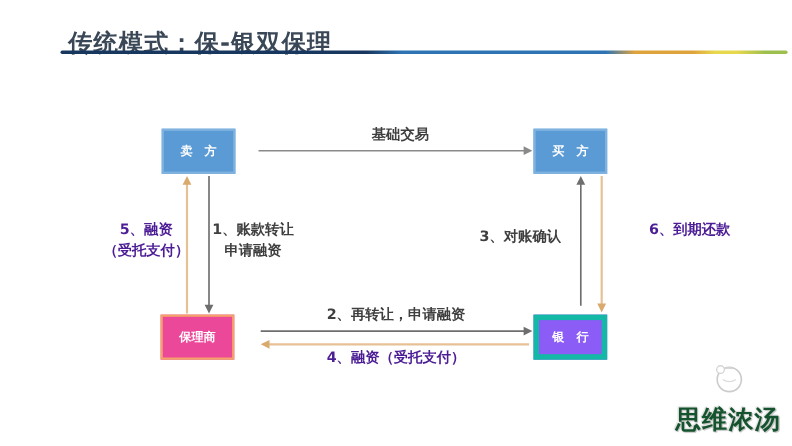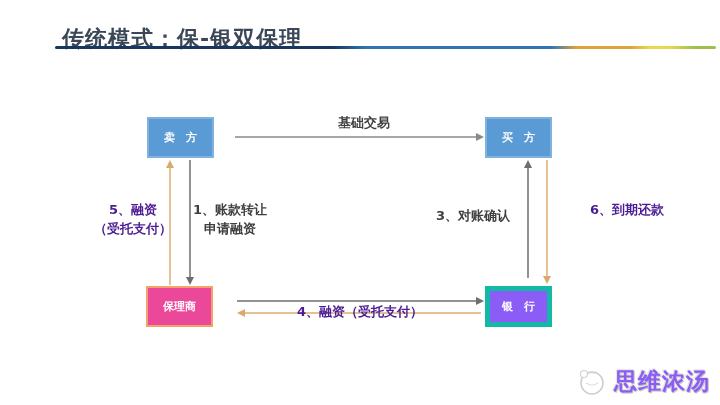--- a/index.html
+++ b/index.html
@@ -35,25 +35,26 @@
   }
   .lbl span{display:block;}
   .dark{color:#3F3F3F;}
   .orange{color:#4c1d95;}
   .l-basic{left:284px;top:114px;width:160px;}
   .l-step1{left:188px;top:201px;width:84px;}
   .l-step5{left:91px;top:201px;width:84px;}
   .l-step3{left:428px;top:207px;width:90px;}
   .l-step6{left:546px;top:201px;width:92px;padding-left:35px;}
   .l-step2{left:260px;top:278px;width:200px;}
-  .l-step4{left:260px;top:303px;width:200px;}
+  .l-step4{left:260px;top:317px;width:200px;}
   .watermark{
     position:absolute;right:10px;bottom:8px;display:flex;align-items:center;gap:7px;
-    color:#8b5cf6;font-size:23px;font-weight:800;letter-spacing:1px;
+    color:#14532d;font-size:23px;font-weight:800;letter-spacing:1px;
     text-shadow:1px 1px 0 #c6c6c6,-1px -1px 0 #e3e3e3,0 0 2px #bdbdbd;
+    flex-direction:column;
   }
 </style>
 </head>
 <body>
 
 <div class="slide">
 
   <div class="title">传统模式：保-银双保理</div>
   <div class="title-rule"></div>
 
@@ -111,20 +112,21 @@
     <span>5、融资</span>
     <span>（受托支付）</span>
   </div>
 
   <div class="lbl dark l-step3">3、对账确认</div>
 
   <div class="lbl orange l-step6">
     <span>6、到期还款</span>
   </div>
 
+  <div class="lbl dark l-step2">2、再转让，申请融资</div>
   <div class="lbl orange l-step4">4、融资（受托支付）</div>
 
   <div class="watermark">
     <svg width="32" height="32" viewBox="0 0 32 32">
       <circle cx="17" cy="18" r="11" fill="#ffffff" stroke="#cccccc" stroke-width="1.5"></circle>
       <path d="M8 12 Q12 6 20 8" fill="none" stroke="#d4d4d4" stroke-width="1.5"></path>
       <circle cx="9" cy="9" r="3.5" fill="#ffffff" stroke="#d4d4d4" stroke-width="1.2"></circle>
       <path d="M11 18 Q17 22 23 18" fill="none" stroke="#dddddd" stroke-width="1.2"></path>
     </svg>
     <span>思维浓汤</span>

